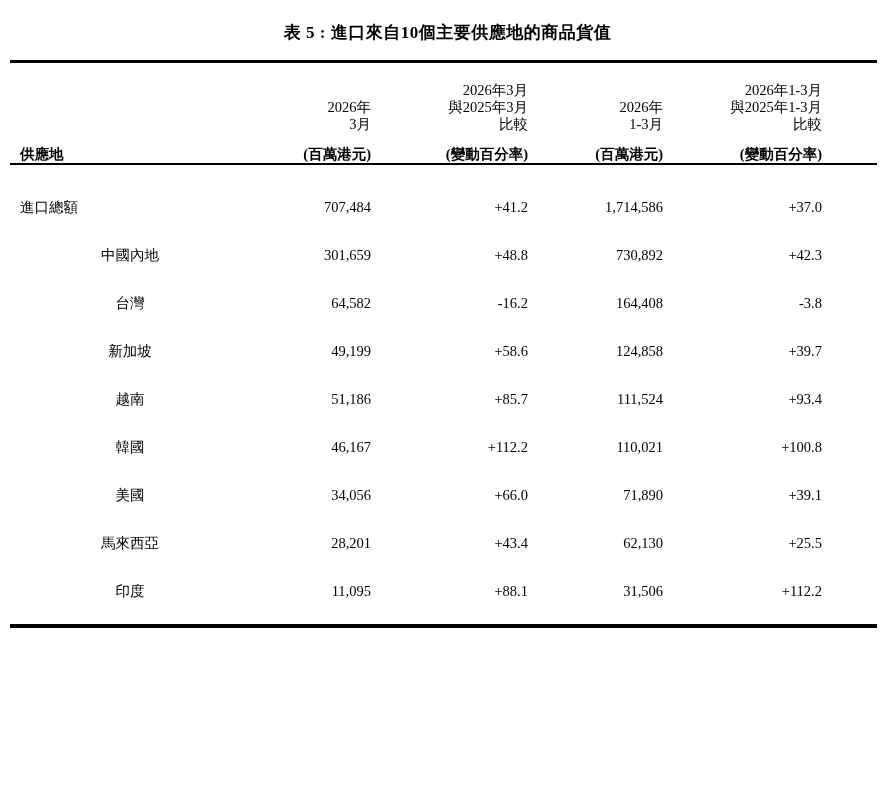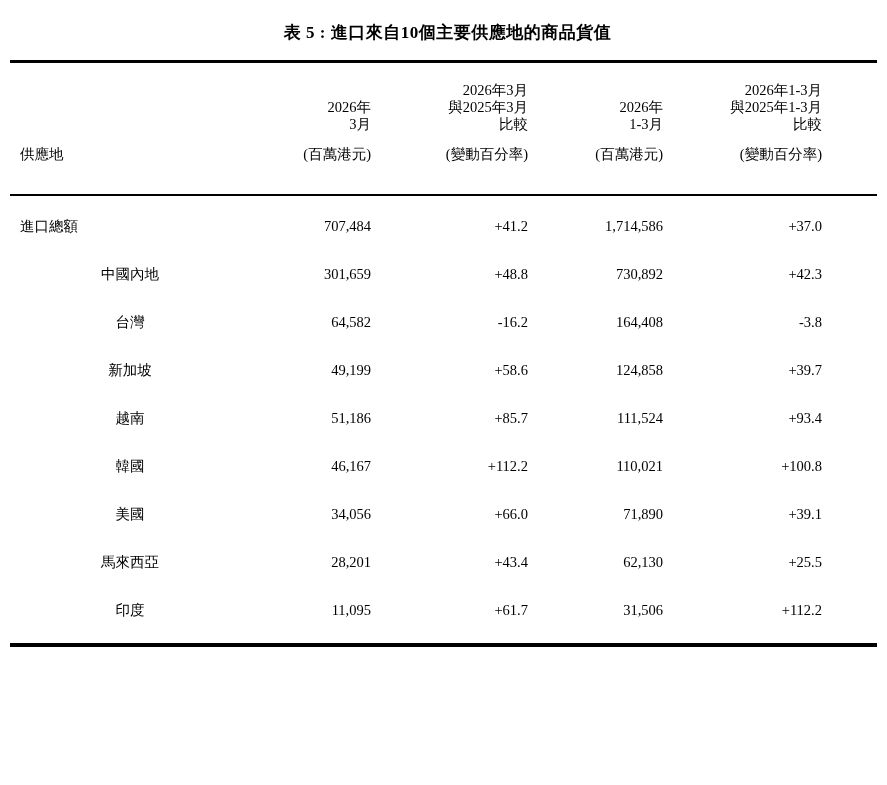--- a/index.html
+++ b/index.html
@@ -42,26 +42,26 @@
   td.label.indent { padding-left: 50px; text-align: center; }
   thead td.period {
     white-space: pre-line;
     vertical-align: bottom;
     padding-top: 19px;
     line-height: 17px;
   }
   thead tr.unit-row td {
     vertical-align: bottom;
     padding-top: 12px;
-    padding-bottom: 31px;
     border-bottom: 2.5px solid #000000;
     line-height: 18px;
+    font-weight: bold;
   }
   tbody td { height: 48px; vertical-align: middle; }
-  tbody tr:first-child td { padding-top: 6px; }
+  tbody tr:first-child td { padding-top: 18px; }
   .rule-bottom {
     margin: 9px 10px 0 10px;
     height: 4px;
     background: #000000;
   }
 </style>
 </head>
 <body>
 
 <div class="page">
@@ -164,21 +164,21 @@
         <td class="label indent">馬來西亞</td>
         <td class="num">28,201</td>
         <td class="num">+43.4</td>
         <td class="num">62,130</td>
         <td class="num">+25.5</td>
         <td></td>
       </tr>
       <tr>
         <td class="label indent">印度</td>
         <td class="num">11,095</td>
-        <td class="num">+61.7</td>
+        <td class="num">+88.1</td>
         <td class="num">31,506</td>
         <td class="num">+112.2</td>
         <td></td>
       </tr>
     </tbody>
   </table>
 
   <div class="rule-bottom"></div>
 
 </div>

